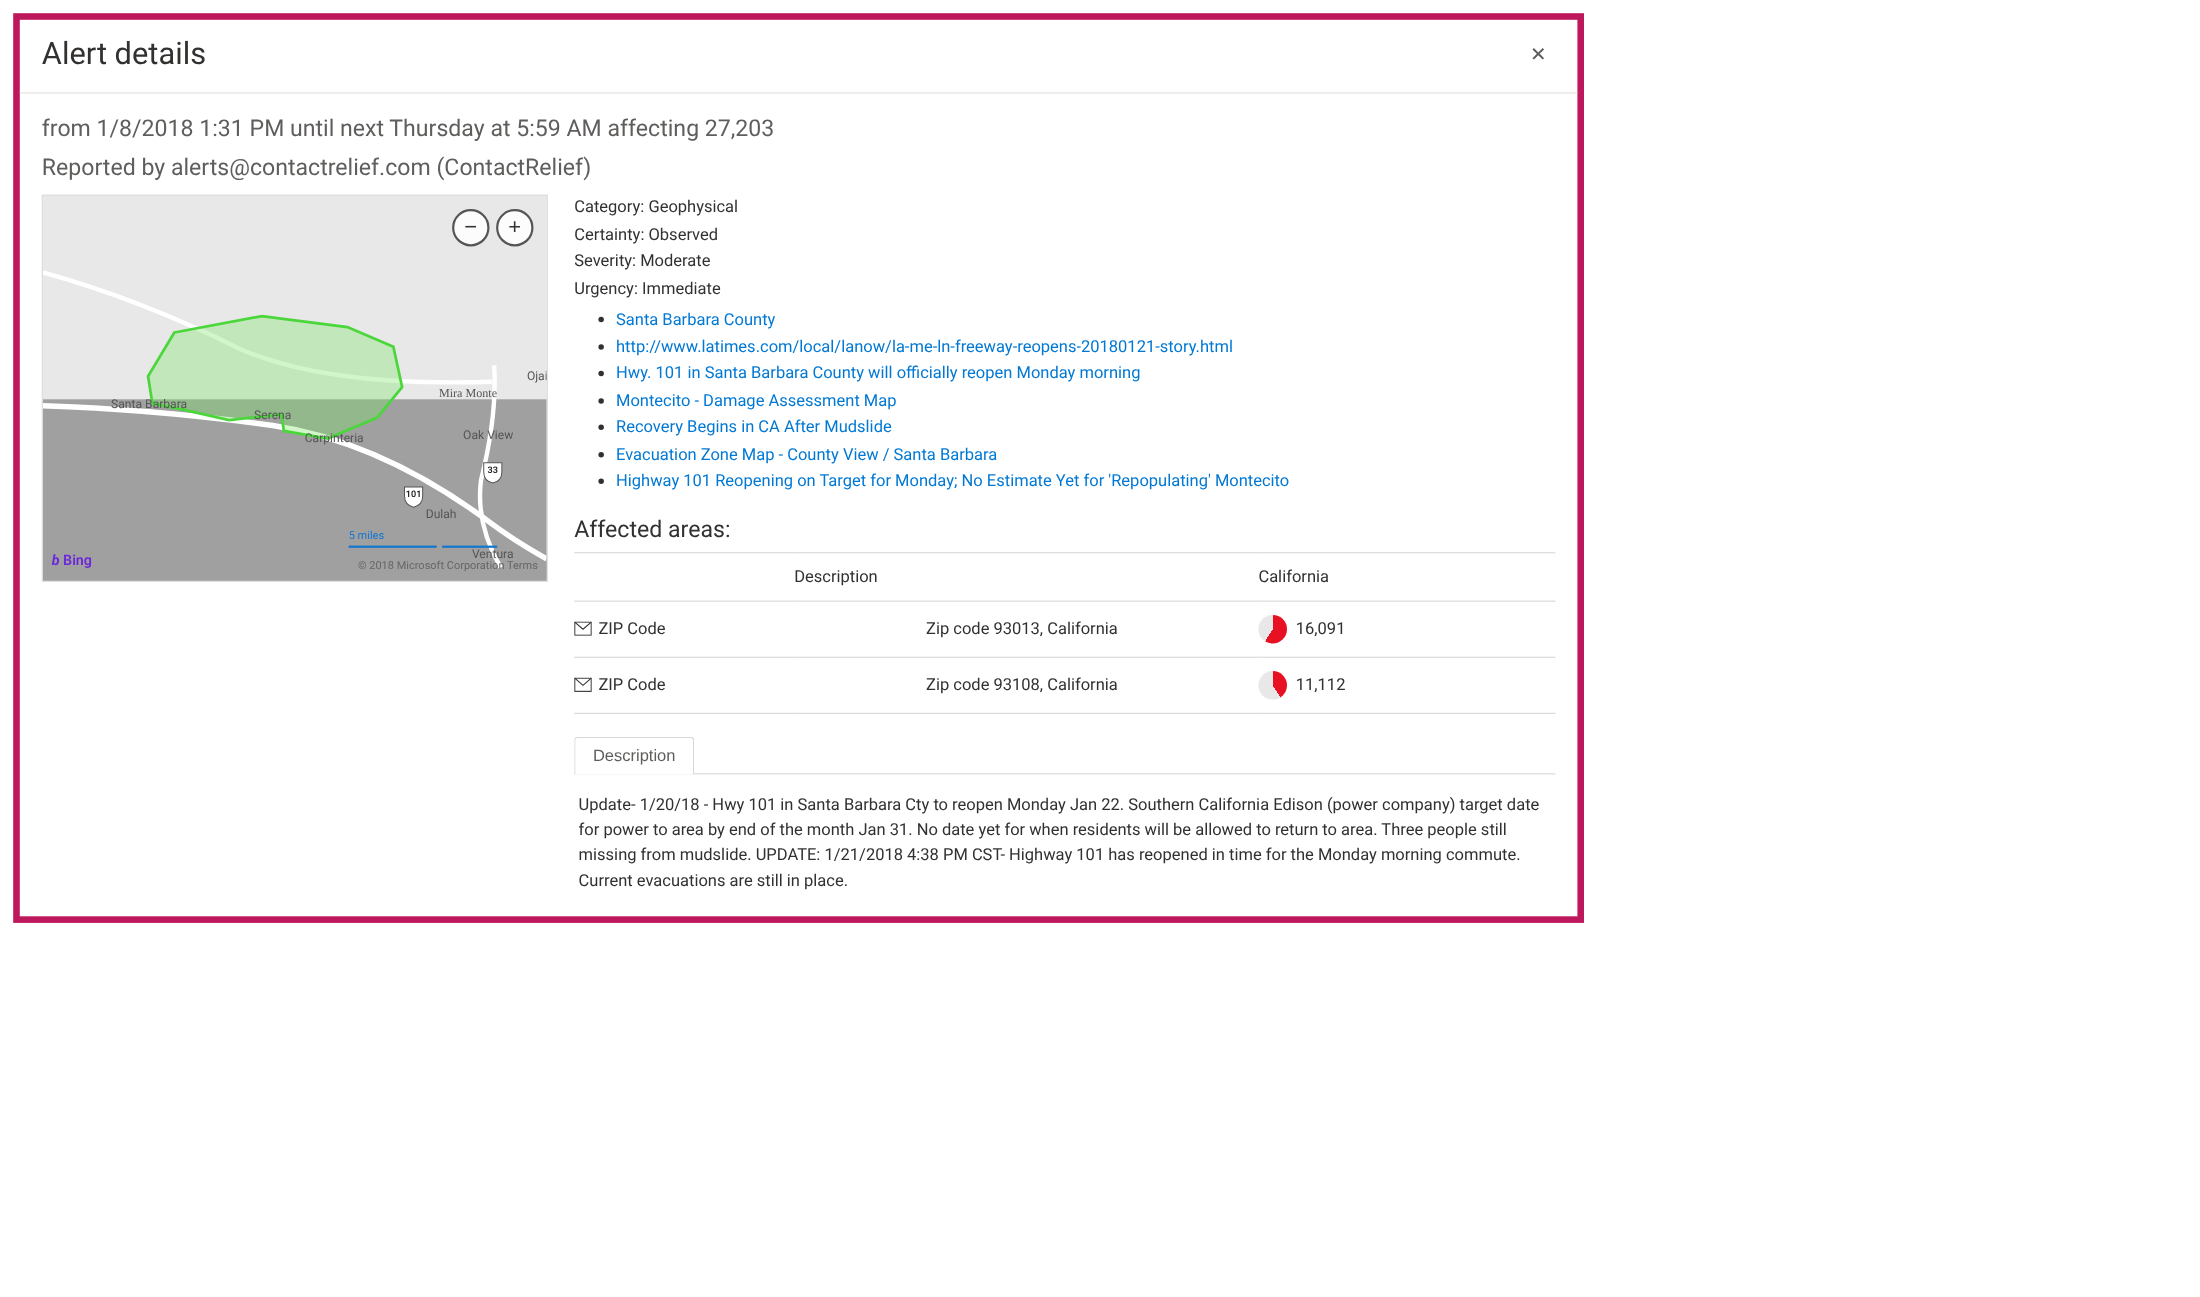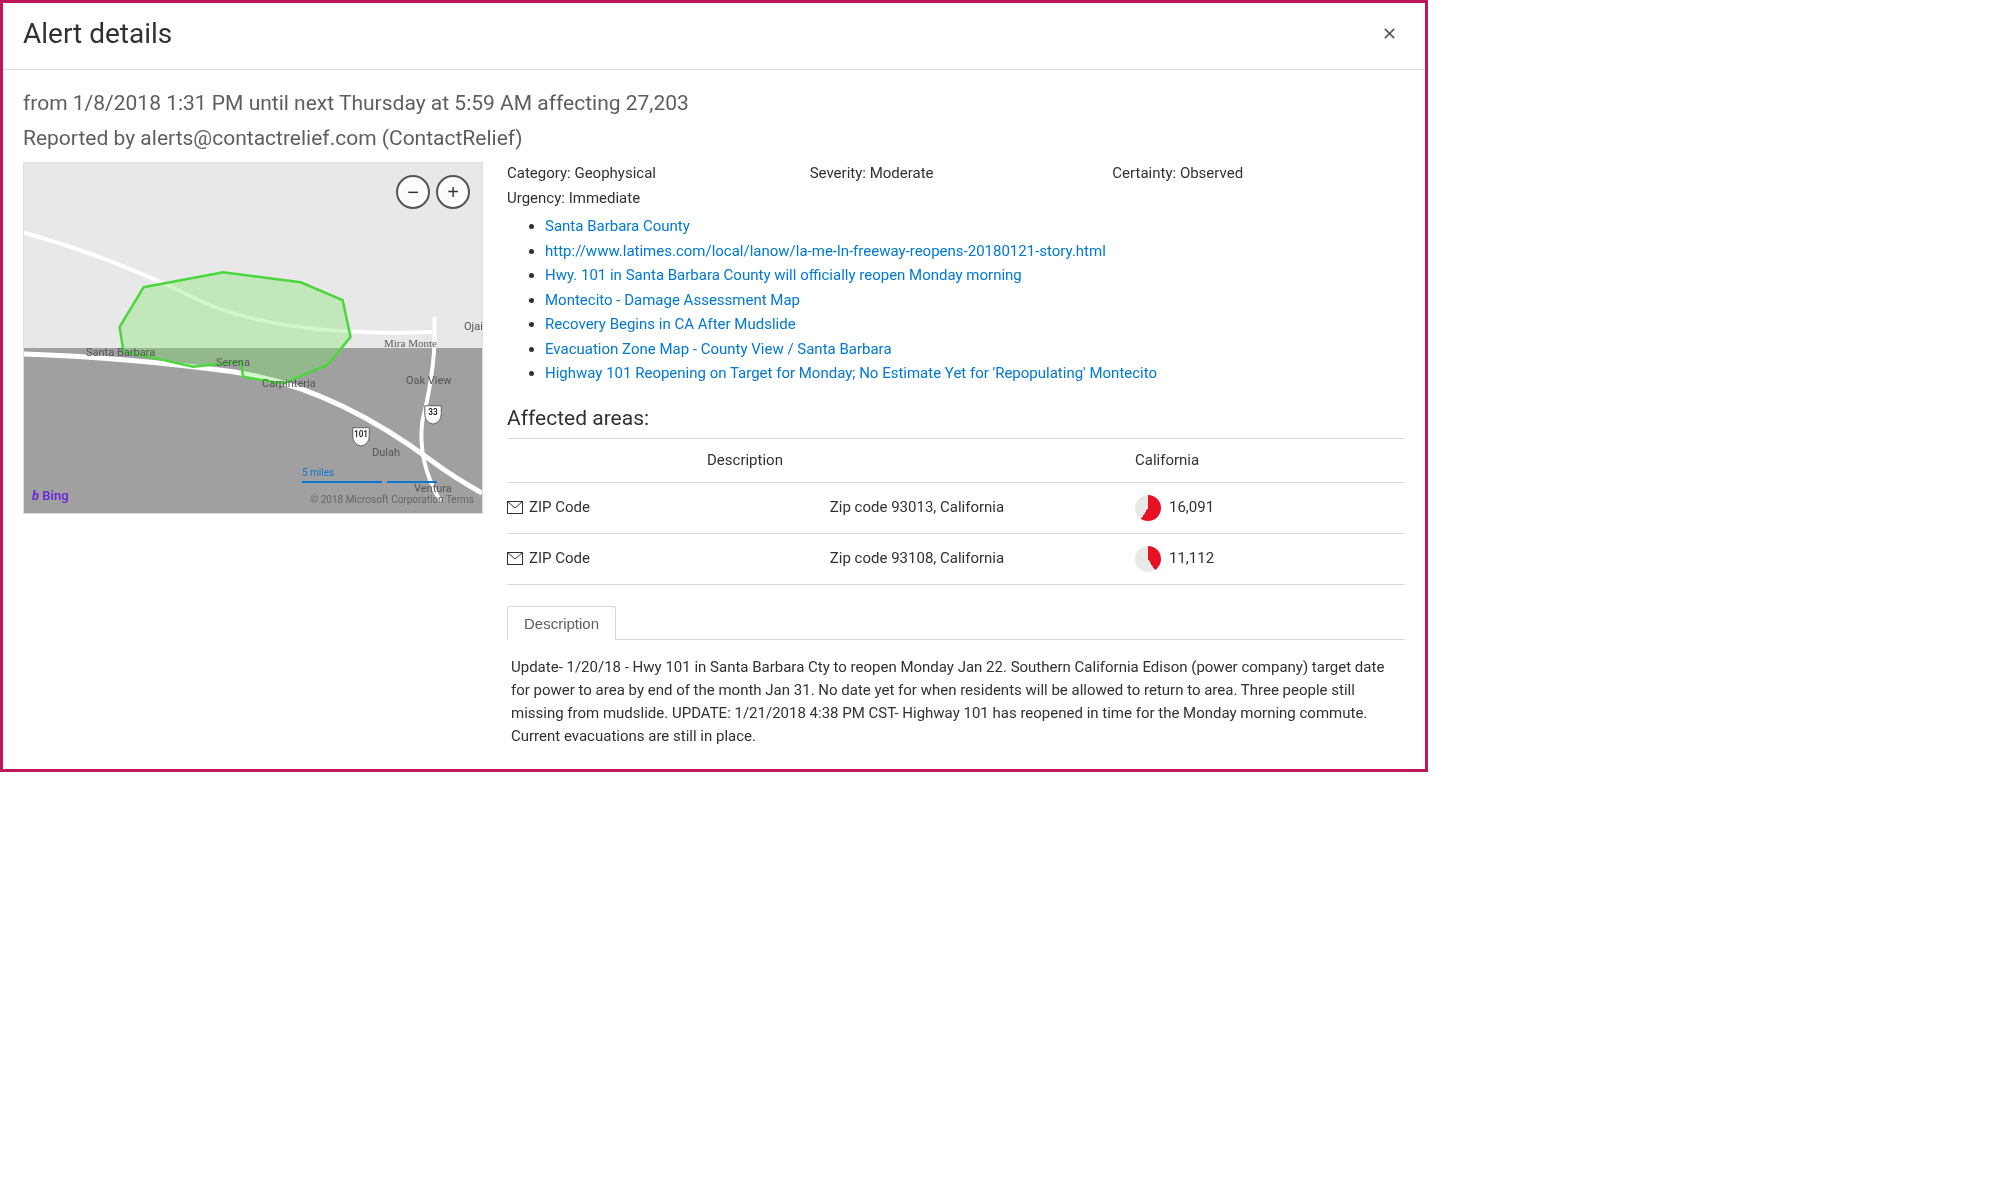--- a/index.html
+++ b/index.html
@@ -4,23 +4,23 @@
 <style>
   * { box-sizing: border-box; margin: 0; padding: 0; }
   body {
     font-family: "Segoe UI", -apple-system, BlinkMacSystemFont, Roboto, Helvetica, Arial, sans-serif;
     color: #323130;
     background: #fff;
     font-size: 15px;
     line-height: 1.5;
   }
   .dialog {
-    border: 3px solid #be185d;
+    border: 6px solid #be185d;
     max-width: 1428px;
-    margin: 0;
+    margin: 12px;
   }
   .dialog-header {
     display: flex;
     justify-content: space-between;
     align-items: center;
     padding: 10px 20px 14px 20px;
     border-bottom: 1px solid #e1dfdd;
   }
   .dialog-title {
     font-size: 28px;
@@ -143,21 +143,21 @@
   }
   .hwy-shield svg { width: 100%; height: 100%; }
   .hwy-shield .num {
     font-size: 9px; text-anchor: middle; fill: #222; font-weight: 600;
   }
   .info-col {
     flex: 1 1 auto;
   }
   .meta-grid {
     display: grid;
-    grid-template-columns: 1fr 1fr 1fr;
+    grid-template-columns: 1fr;
     column-gap: 10px;
     font-size: 15px;
     color: #323130;
     margin-bottom: 4px;
   }
   .meta-grid div { margin-bottom: 2px; }
   .meta-full { grid-column: 1 / -1; }
   .link-list {
     list-style: disc;
     padding-left: 38px;
@@ -301,22 +301,22 @@
             <span>5 miles</span>
             <div class="map-scale-bar"></div>
           </div>
           <div class="map-credit">© 2018 Microsoft Corporation  Terms</div>
         </div>
       </div>
 
       <div class="info-col">
         <div class="meta-grid">
           <div><span>Category:</span> <span>Geophysical</span></div>
+          <div><span>Certainty:</span> <span>Observed</span></div>
           <div><span>Severity:</span> <span>Moderate</span></div>
-          <div><span>Certainty:</span> <span>Observed</span></div>
           <div class="meta-full"><span>Urgency:</span> <span>Immediate</span></div>
         </div>
 
         <ul class="link-list">
           <li><a href="#">Santa Barbara County</a></li>
           <li><a href="#">http://www.latimes.com/local/lanow/la-me-ln-freeway-reopens-20180121-story.html</a></li>
           <li><a href="#">Hwy. 101 in Santa Barbara County will officially reopen Monday morning</a></li>
           <li><a href="#">Montecito - Damage Assessment Map</a></li>
           <li><a href="#">Recovery Begins in CA After Mudslide</a></li>
           <li><a href="#">Evacuation Zone Map - County View / Santa Barbara</a></li>

